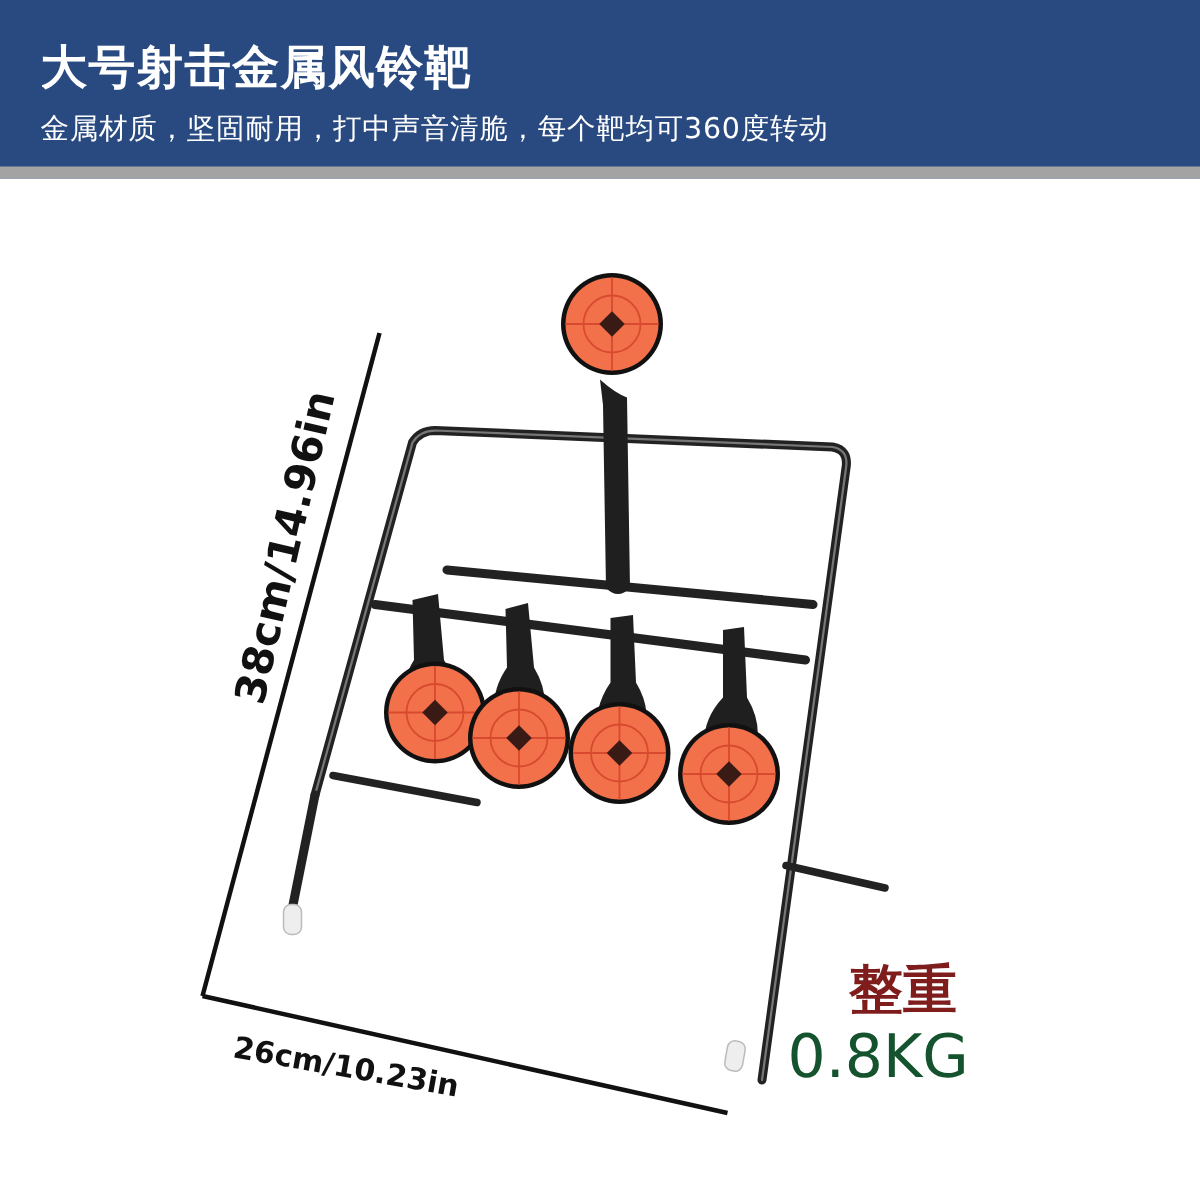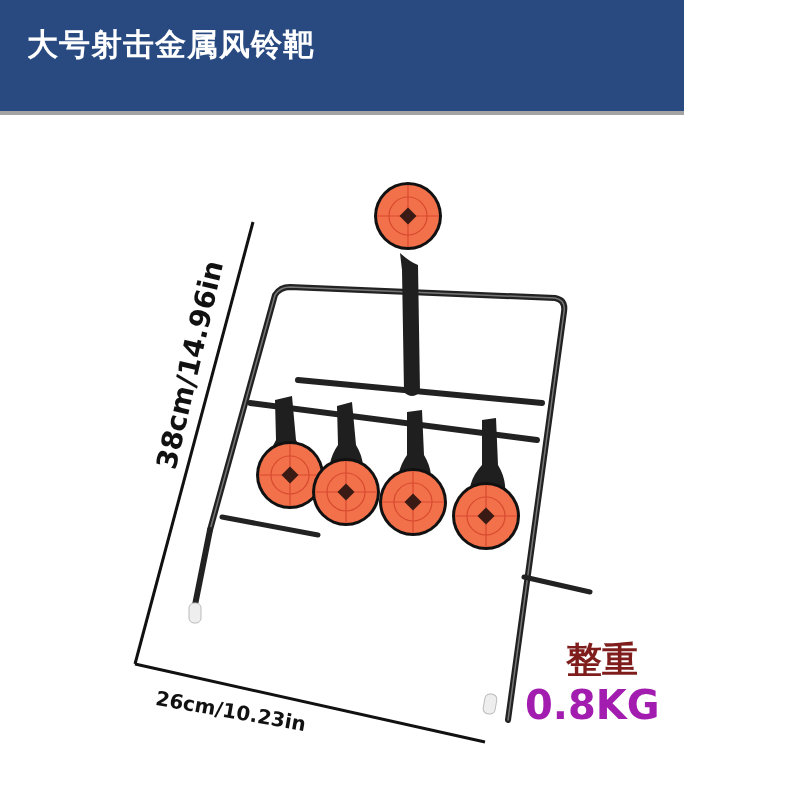--- a/index.html
+++ b/index.html
@@ -1,35 +1,36 @@
 <!DOCTYPE html>
 <html><head>
 <meta charset="utf-8">
 <style>
   html, body { margin:0; padding:0; }
   body { width:800px; height:800px; background:#ffffff; position:relative; overflow:hidden;
          font-family:"DejaVu Sans","Liberation Sans",sans-serif; }
-  .header { position:absolute; left:0; top:0; width:684px; height:111px; background:#284a80;
-            border-bottom:4px solid #a3a3a3; }
+  .header { position:absolute; left:0; top:0; width:800px; height:111px; background:#284a80;
+            border-bottom:8px solid #a3a3a3; }
   .title { position:absolute; left:27px; top:24px; color:#fff; font-size:31px; font-weight:bold; letter-spacing:1px; }
   .subtitle { position:absolute; left:27px; top:73px; color:#fff; font-size:19px; letter-spacing:0.5px; }
   .stage { position:absolute; left:0; top:0; width:800px; height:800px; }
   .dim-h { position:absolute; left:136px; top:275px; font-size:28px; font-weight:bold; color:#111;
            transform:rotate(-77deg); transform-origin:left top; white-space:nowrap;
            left:150px; top:465px; }
   .dim-w { position:absolute; left:158px; top:686px; font-size:20px; font-weight:bold; color:#111;
            transform:rotate(10deg); transform-origin:left top; white-space:nowrap; }
   .weight-label { position:absolute; left:566px; top:636px; font-size:36px; font-weight:bold; color:#7f1d1d; }
-  .weight-value { position:absolute; left:525px; top:682px; font-size:40px; font-weight:bold; color:#a21caf; }
+  .weight-value { position:absolute; left:525px; top:682px; font-size:40px; font-weight:normal; color:#14532d; }
 </style>
 </head>
 <body>
 
 <div class="header">
   <div class="title">大号射击金属风铃靶</div>
+  <div class="subtitle">金属材质，坚固耐用，打中声音清脆，每个靶均可360度转动</div>
 </div>
 
 <svg class="stage" viewBox="0 0 800 800" width="800" height="800">
   <defs>
     <g id="tgt">
       <circle r="34" fill="#111"></circle>
       <circle r="31" fill="#f2704a"></circle>
       <circle r="19" fill="none" stroke="#d84a30" stroke-width="1.2"></circle>
       <line x1="-31" y1="0" x2="31" y2="0" stroke="#d84a30" stroke-width="1.2"></line>
       <line x1="0" y1="-31" x2="0" y2="31" stroke="#d84a30" stroke-width="1.2"></line>

